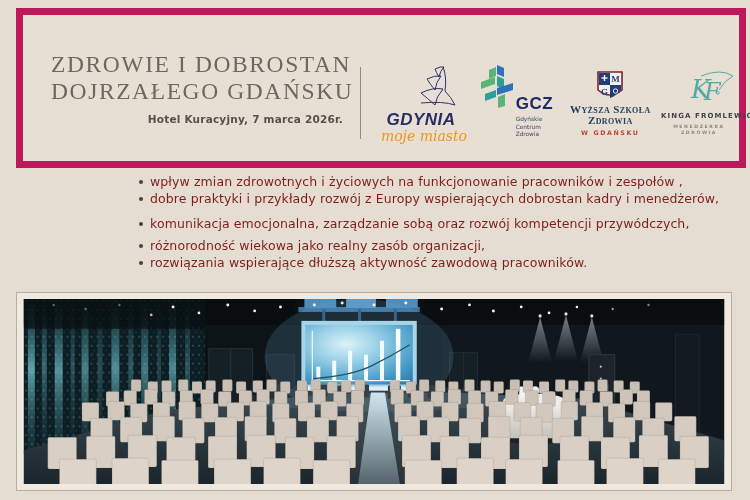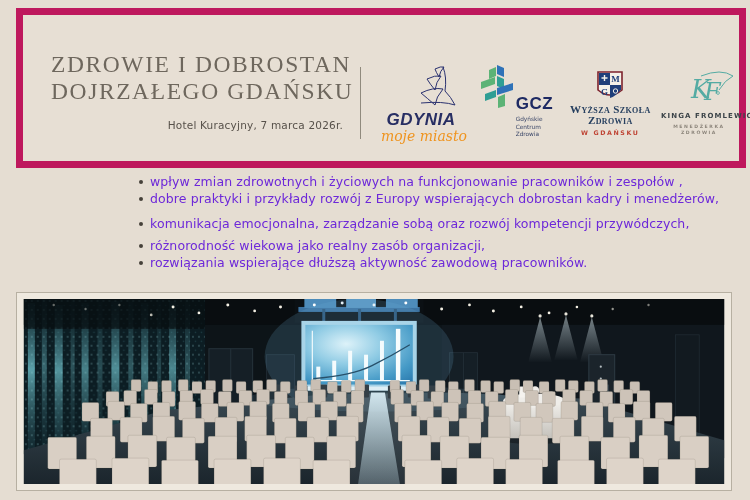--- a/index.html
+++ b/index.html
@@ -3,21 +3,21 @@
 <meta charset="utf-8">
 <style>
   html,body{margin:0;padding:0;}
   body{width:750px;height:500px;background:#e5ddd2;font-family:"DejaVu Sans",sans-serif;overflow:hidden;position:relative;}
   .page{position:absolute;inset:0;}
 
   
   .header-box{position:absolute;left:16px;top:8px;width:716px;height:146px;border:7px solid #be185d;background:#e7dfd4;}
   .title-block{position:absolute;left:28px;top:36px;width:292px;text-align:right;}
   .title-line{font-family:"Liberation Serif","DejaVu Serif",serif;font-weight:400;color:#6e675d;font-size:23.5px;letter-spacing:1.6px;line-height:27px;white-space:nowrap;}
-  .subtitle{margin-top:14px;font-size:10.5px;color:#57514a;letter-spacing:.2px;}
+  .subtitle{margin-top:8px;font-size:10.5px;color:#57514a;letter-spacing:.2px;font-weight:bold;}
   .header-divider{position:absolute;left:337px;top:52px;width:1px;height:72px;background:#908a7d;}
 
   .logos{position:absolute;left:346px;top:40px;width:368px;height:96px;display:flex;align-items:center;justify-content:space-between;}
 
   
   .logo-gdynia{width:104px;text-align:center;position:relative;}
   .gdynia-ship{display:block;margin:0 auto -2px 44px;}
   .gdynia-name{font-family:Liberation Sans, sans-serif;font-style:italic;font-weight:800;font-size:17px;color:#272e63;letter-spacing:.5px;line-height:17px;}
   .gdynia-tag{font-family:"DejaVu Serif",serif;font-style:italic;font-size:14px;color:#ef941f;margin-top:0;text-align:right;padding-right:6px;}
 
@@ -34,21 +34,21 @@
   .wsz-l3{font-size:6.3px;color:#bf4434;letter-spacing:1.6px;margin-top:2px;font-weight:700;}
 
   
   .logo-kf{width:76px;text-align:center;}
   .kf-mono{position:relative;height:36px;margin-bottom:2px;}
   .kf-name{font-size:7px;color:#3c4449;letter-spacing:1.1px;white-space:nowrap;font-weight:700;}
   .kf-sub{margin-top:4px;font-size:4.6px;color:#8d867c;letter-spacing:1.6px;line-height:6px;font-weight:700;}
 
   
   .bullets{position:absolute;left:137px;top:173px;margin:0;padding:0;list-style:none;}
-  .bullets li{font-size:12.5px;color:#6d28d9;line-height:17px;letter-spacing:.1px;position:relative;padding-left:13px;}
+  .bullets li{font-size:12.5px;color:#7f1d1d;line-height:17px;letter-spacing:.1px;position:relative;padding-left:13px;}
   .bullets li::before{content:"";position:absolute;left:2px;top:7px;width:4px;height:4px;border-radius:50%;background:#46413a;}
   .bullets li.gap{margin-top:8px;}
   .bullets li.gap2{margin-top:5px;}
 
   
   .photo-frame{position:absolute;left:16px;top:292px;width:716px;height:199px;border:1px solid #b7b0a2;background:#efe9df;box-sizing:border-box;padding:6px;}
   .photo-frame svg{display:block;}
 </style>
 </head>
 <body>

